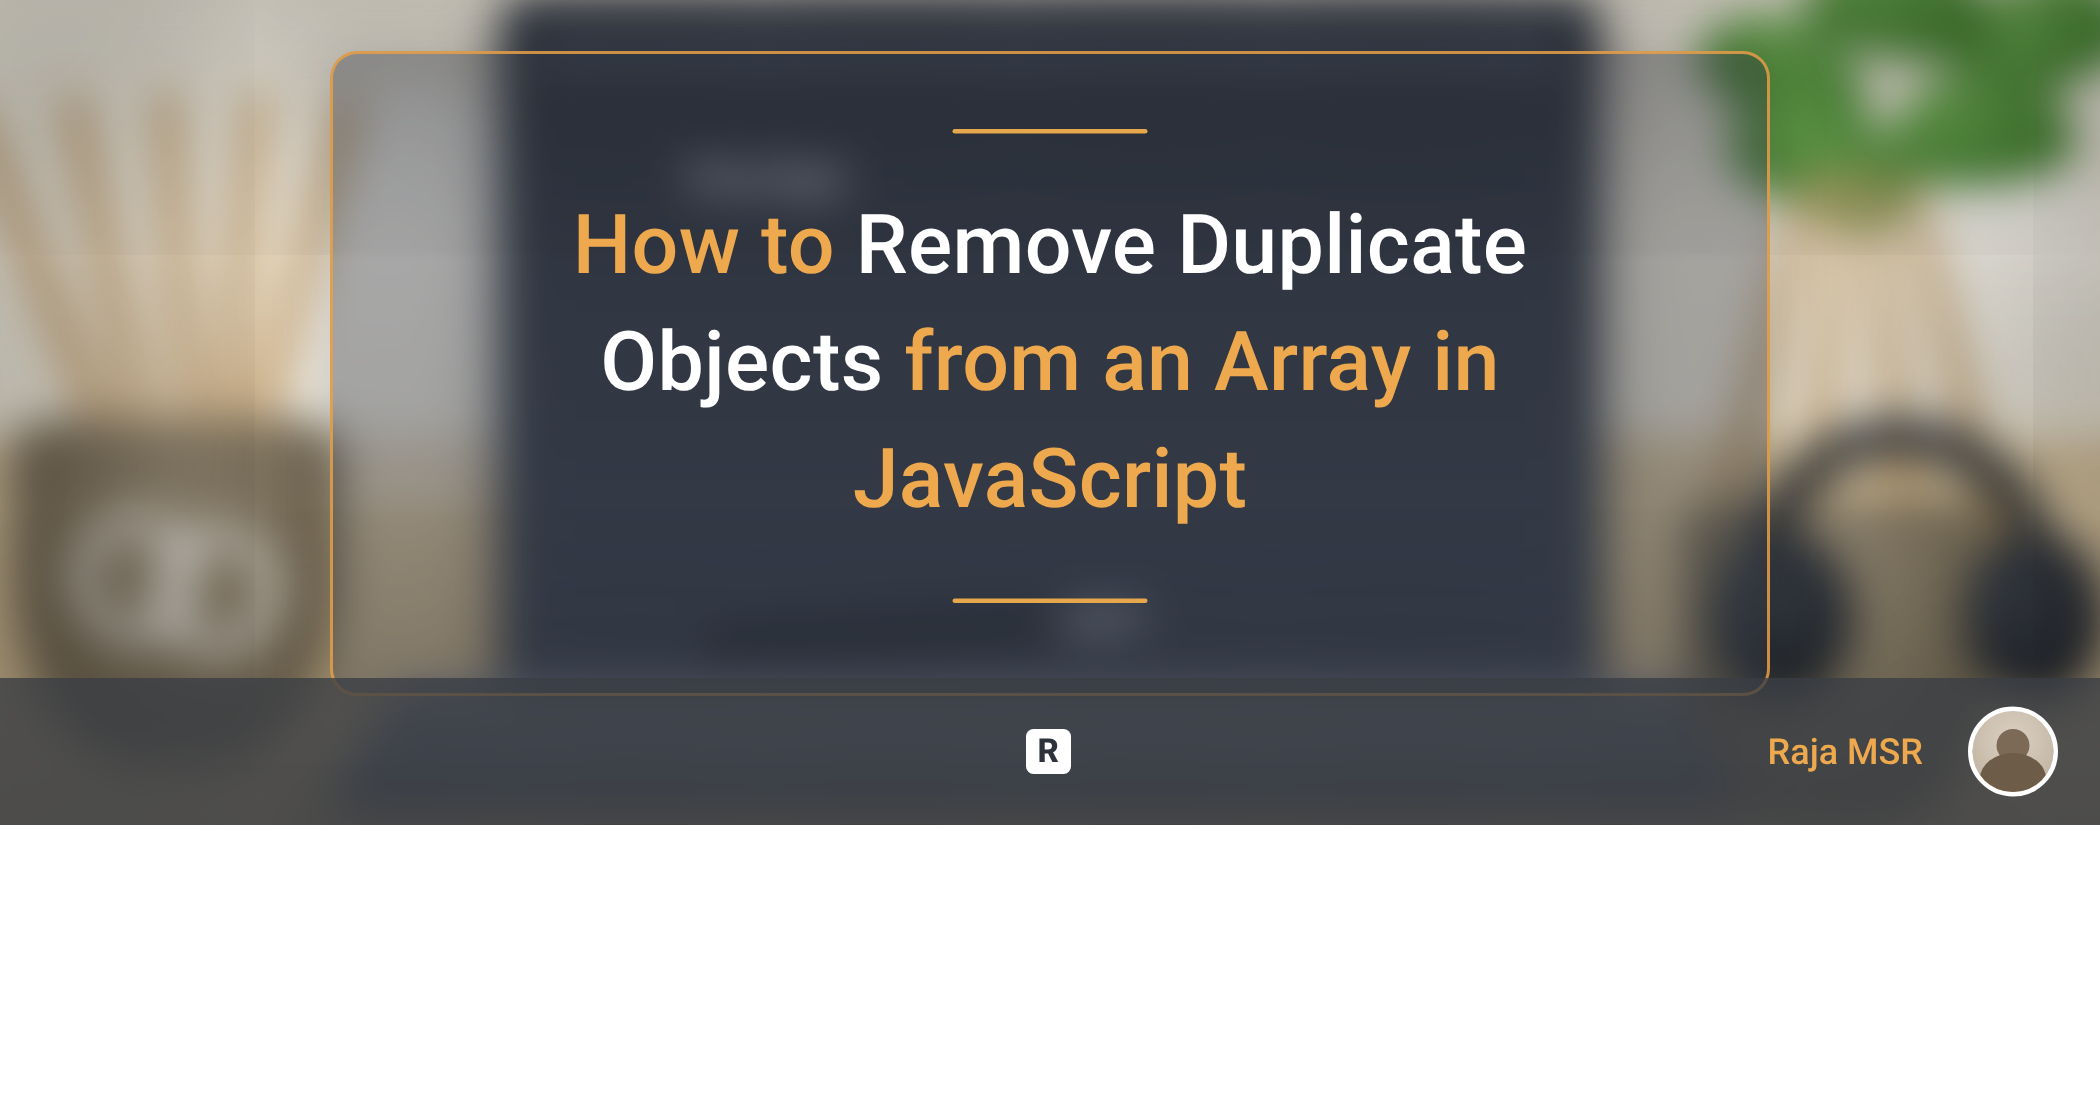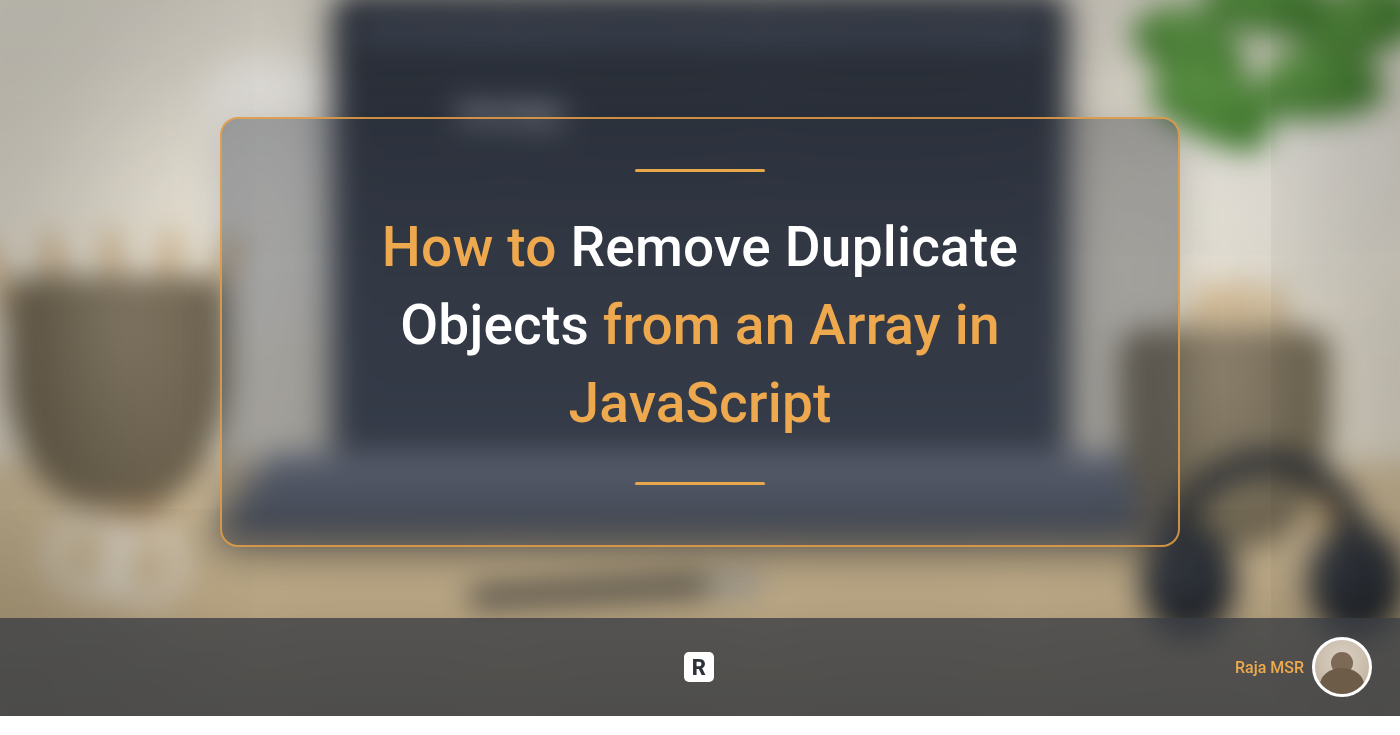--- a/index.html
+++ b/index.html
@@ -1,21 +1,21 @@
 <!DOCTYPE html>
 <html><head>
 <meta charset="utf-8">
 <style>
   * { margin: 0; padding: 0; box-sizing: border-box; }
   html, body { width: 1400px; height: 735px; overflow: hidden; font-family: -apple-system, BlinkMacSystemFont, "Segoe UI", Roboto, Helvetica, Arial, sans-serif; }
   
   .scene {
     position: relative;
     width: 1400px;
-    height: 716px;
+    height: 550px;
     background: linear-gradient(180deg, #e8e0d0 0%, #ded4c0 40%, #cdbfa6 70%, #b8a88c 100%);
     overflow: hidden;
   }
 
   
   .bg-layer {
     position: absolute;
     inset: 0;
     filter: blur(14px);
     transform: scale(1.05);
@@ -272,23 +272,23 @@
     margin-right: 2px;
   }
 
   .author {
     position: absolute;
     right: 28px;
     bottom: 0;
     height: 98px;
     display: flex;
     align-items: center;
-    gap: 8px;
+    gap: 30px;
     color: #eea94e;
-    font-size: 16px;
+    font-size: 24px;
     font-weight: 500;
   }
   .avatar {
     width: 60px; height: 60px;
     border-radius: 50%;
     border: 3px solid #fff;
     background: radial-gradient(circle at 50% 35%, #d9cfc2 0%, #cfc3b3 40%, #b9ab97 100%);
     position: relative;
     overflow: hidden;
   }

